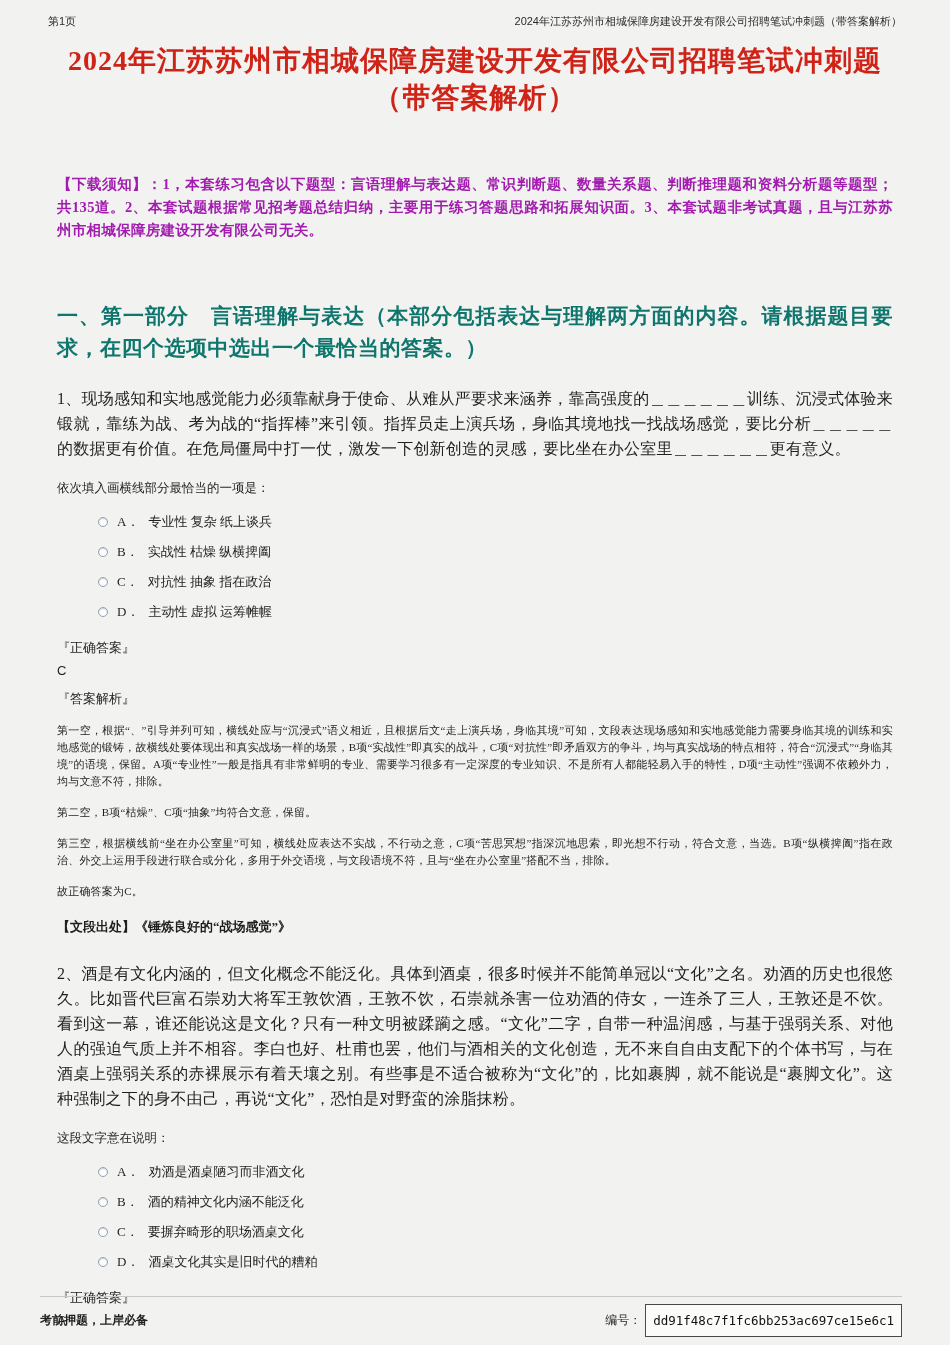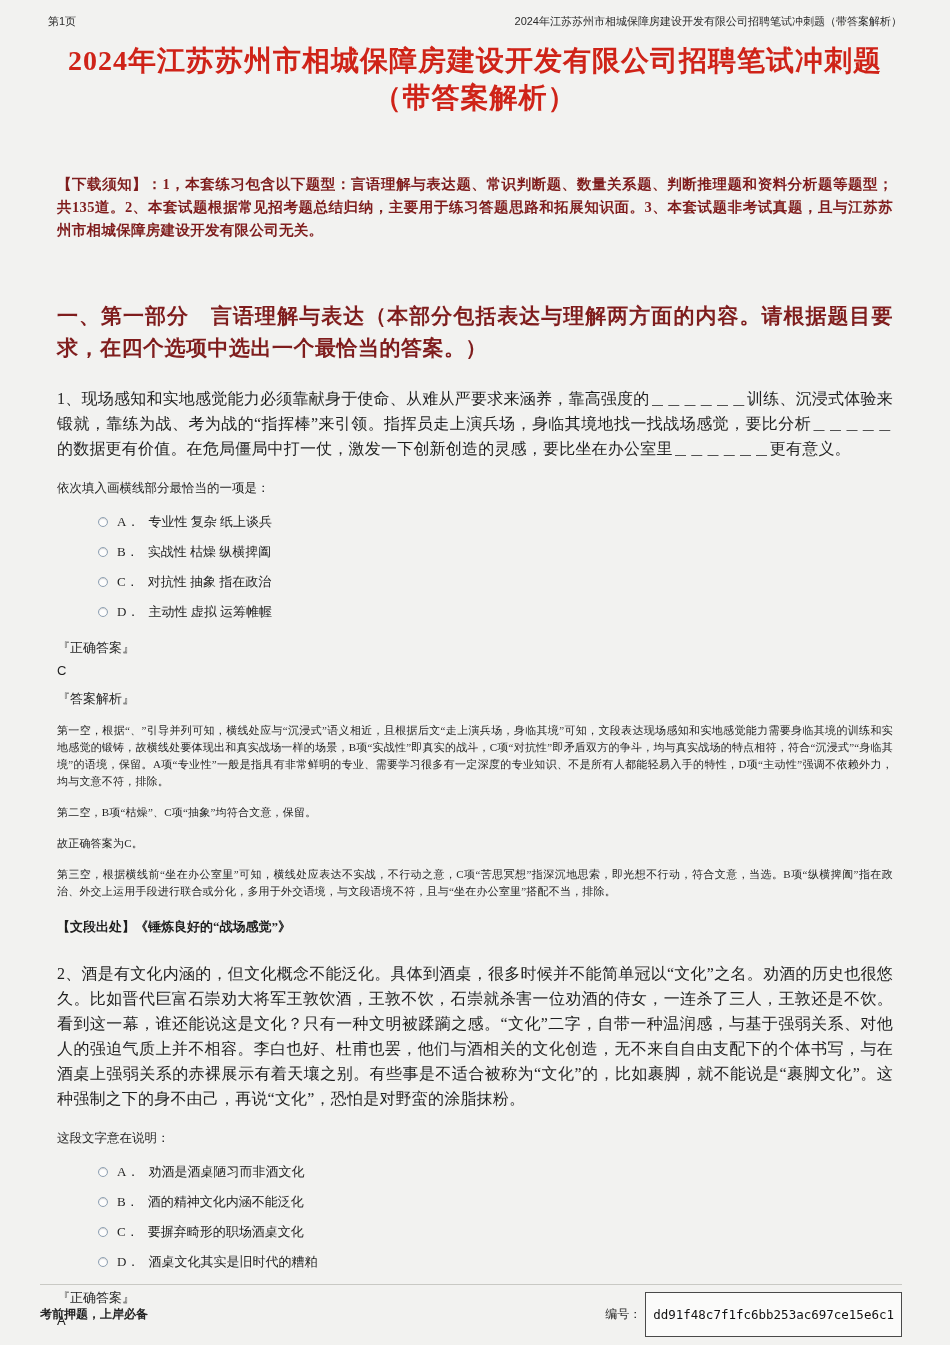--- a/index.html
+++ b/index.html
@@ -17,25 +17,25 @@
   .doc-header .hdr-right { font-size:11px; }
 
   h1.title {
     margin:14px 6px 0; text-align:center;
     color:#cf2318; font-size:28px; line-height:1.32; font-weight:700;
     letter-spacing:1px;
   }
 
   .notice {
     margin:56px 9px 0; font-size:14.5px; line-height:1.58;
-    font-weight:600; text-align:justify; color:#7f1d1d; letter-spacing:.3px;
+    font-weight:600; text-align:justify; color:#a21caf; letter-spacing:.3px;
   }
 
   h2.section {
-    margin:58px 9px 0; color:#7f1d1d; font-size:21px; line-height:1.55;
+    margin:58px 9px 0; color:#0f766e; font-size:21px; line-height:1.55;
     font-weight:700; text-align:justify; letter-spacing:.5px;
   }
 
   .stem { margin:22px 9px 0; font-size:16px; line-height:1.56; text-align:justify; letter-spacing:.2px; }
   .prompt { margin:18px 9px 0; font-size:12.5px; }
 
   .options { margin:10px 0 0 50px; }
   .option { display:flex; align-items:center; padding:6px 0; font-size:13px; cursor:default; }
   .radio {
     width:10px; height:10px; border-radius:50%;
@@ -55,21 +55,21 @@
   .doc-footer {
     position:absolute; left:40px; right:48px; bottom:8px;
     display:flex; justify-content:space-between; align-items:center;
     border-top:1px solid #c9c9c4; padding-top:7px;
     font-size:12px; font-family:"Liberation Sans","DejaVu Sans",sans-serif;
   }
   .footer-left { font-weight:700; color:#222; }
   .footer-right { display:flex; align-items:center;margin-left:36px; }
   .serial-box {
     display:inline-block; border:1px solid #4a4a4a; background:#fbfbfa;
-    padding:14px 7px; margin-left:4px;
+    padding:8px 7px; margin-left:4px;
     font-family:"DejaVu Sans Mono","Liberation Mono",monospace; font-size:12.5px; color:#111;
   }
 </style>
 </head>
 <body>
 
 <div class="page">
 
   <div class="doc-header">
     <span class="hdr-left">第1页</span>
@@ -108,22 +108,22 @@
         <span class="opt-text">主动性 虚拟 运筹帷幄</span>
       </div>
     </div>
 
     <p class="ans-label">『正确答案』</p>
     <p class="ans-value">C</p>
     <p class="ans-label">『答案解析』</p>
 
     <p class="analysis-p">第一空，根据“、”引导并列可知，横线处应与“沉浸式”语义相近，且根据后文“走上演兵场，身临其境”可知，文段表达现场感知和实地感觉能力需要身临其境的训练和实地感觉的锻铸，故横线处要体现出和真实战场一样的场景，B项“实战性”即真实的战斗，C项“对抗性”即矛盾双方的争斗，均与真实战场的特点相符，符合“沉浸式”“身临其境”的语境，保留。A项“专业性”一般是指具有非常鲜明的专业、需要学习很多有一定深度的专业知识、不是所有人都能轻易入手的特性，D项“主动性”强调不依赖外力，均与文意不符，排除。</p>
     <p class="analysis-p">第二空，B项“枯燥”、C项“抽象”均符合文意，保留。</p>
+    <p class="analysis-p">第三空，根据横线前“坐在办公室里”可知，横线处应表达不实战，不行动之意，C项“苦思冥想”指深沉地思索，即光想不行动，符合文意，当选。B项“纵横捭阖”指在政治、外交上运用手段进行联合或分化，多用于外交语境，与文段语境不符，且与“坐在办公室里”搭配不当，排除。</p>
     <p class="analysis-p">故正确答案为C。</p>
-    <p class="analysis-p">第三空，根据横线前“坐在办公室里”可知，横线处应表达不实战，不行动之意，C项“苦思冥想”指深沉地思索，即光想不行动，符合文意，当选。B项“纵横捭阖”指在政治、外交上运用手段进行联合或分化，多用于外交语境，与文段语境不符，且与“坐在办公室里”搭配不当，排除。</p>
 
     <p class="source">【文段出处】《锤炼良好的“战场感觉”》</p>
   </section>
 
   <section class="q2">
     <p class="stem">2、酒是有文化内涵的，但文化概念不能泛化。具体到酒桌，很多时候并不能简单冠以“文化”之名。劝酒的历史也很悠久。比如晋代巨富石崇劝大将军王敦饮酒，王敦不饮，石崇就杀害一位劝酒的侍女，一连杀了三人，王敦还是不饮。看到这一幕，谁还能说这是文化？只有一种文明被蹂躏之感。“文化”二字，自带一种温润感，与基于强弱关系、对他人的强迫气质上并不相容。李白也好、杜甫也罢，他们与酒相关的文化创造，无不来自自由支配下的个体书写，与在酒桌上强弱关系的赤裸展示有着天壤之别。有些事是不适合被称为“文化”的，比如裹脚，就不能说是“裹脚文化”。这种强制之下的身不由己，再说“文化”，恐怕是对野蛮的涂脂抹粉。</p>
     <p class="prompt">这段文字意在说明：</p>
 
     <div class="options">
       <div class="option">

